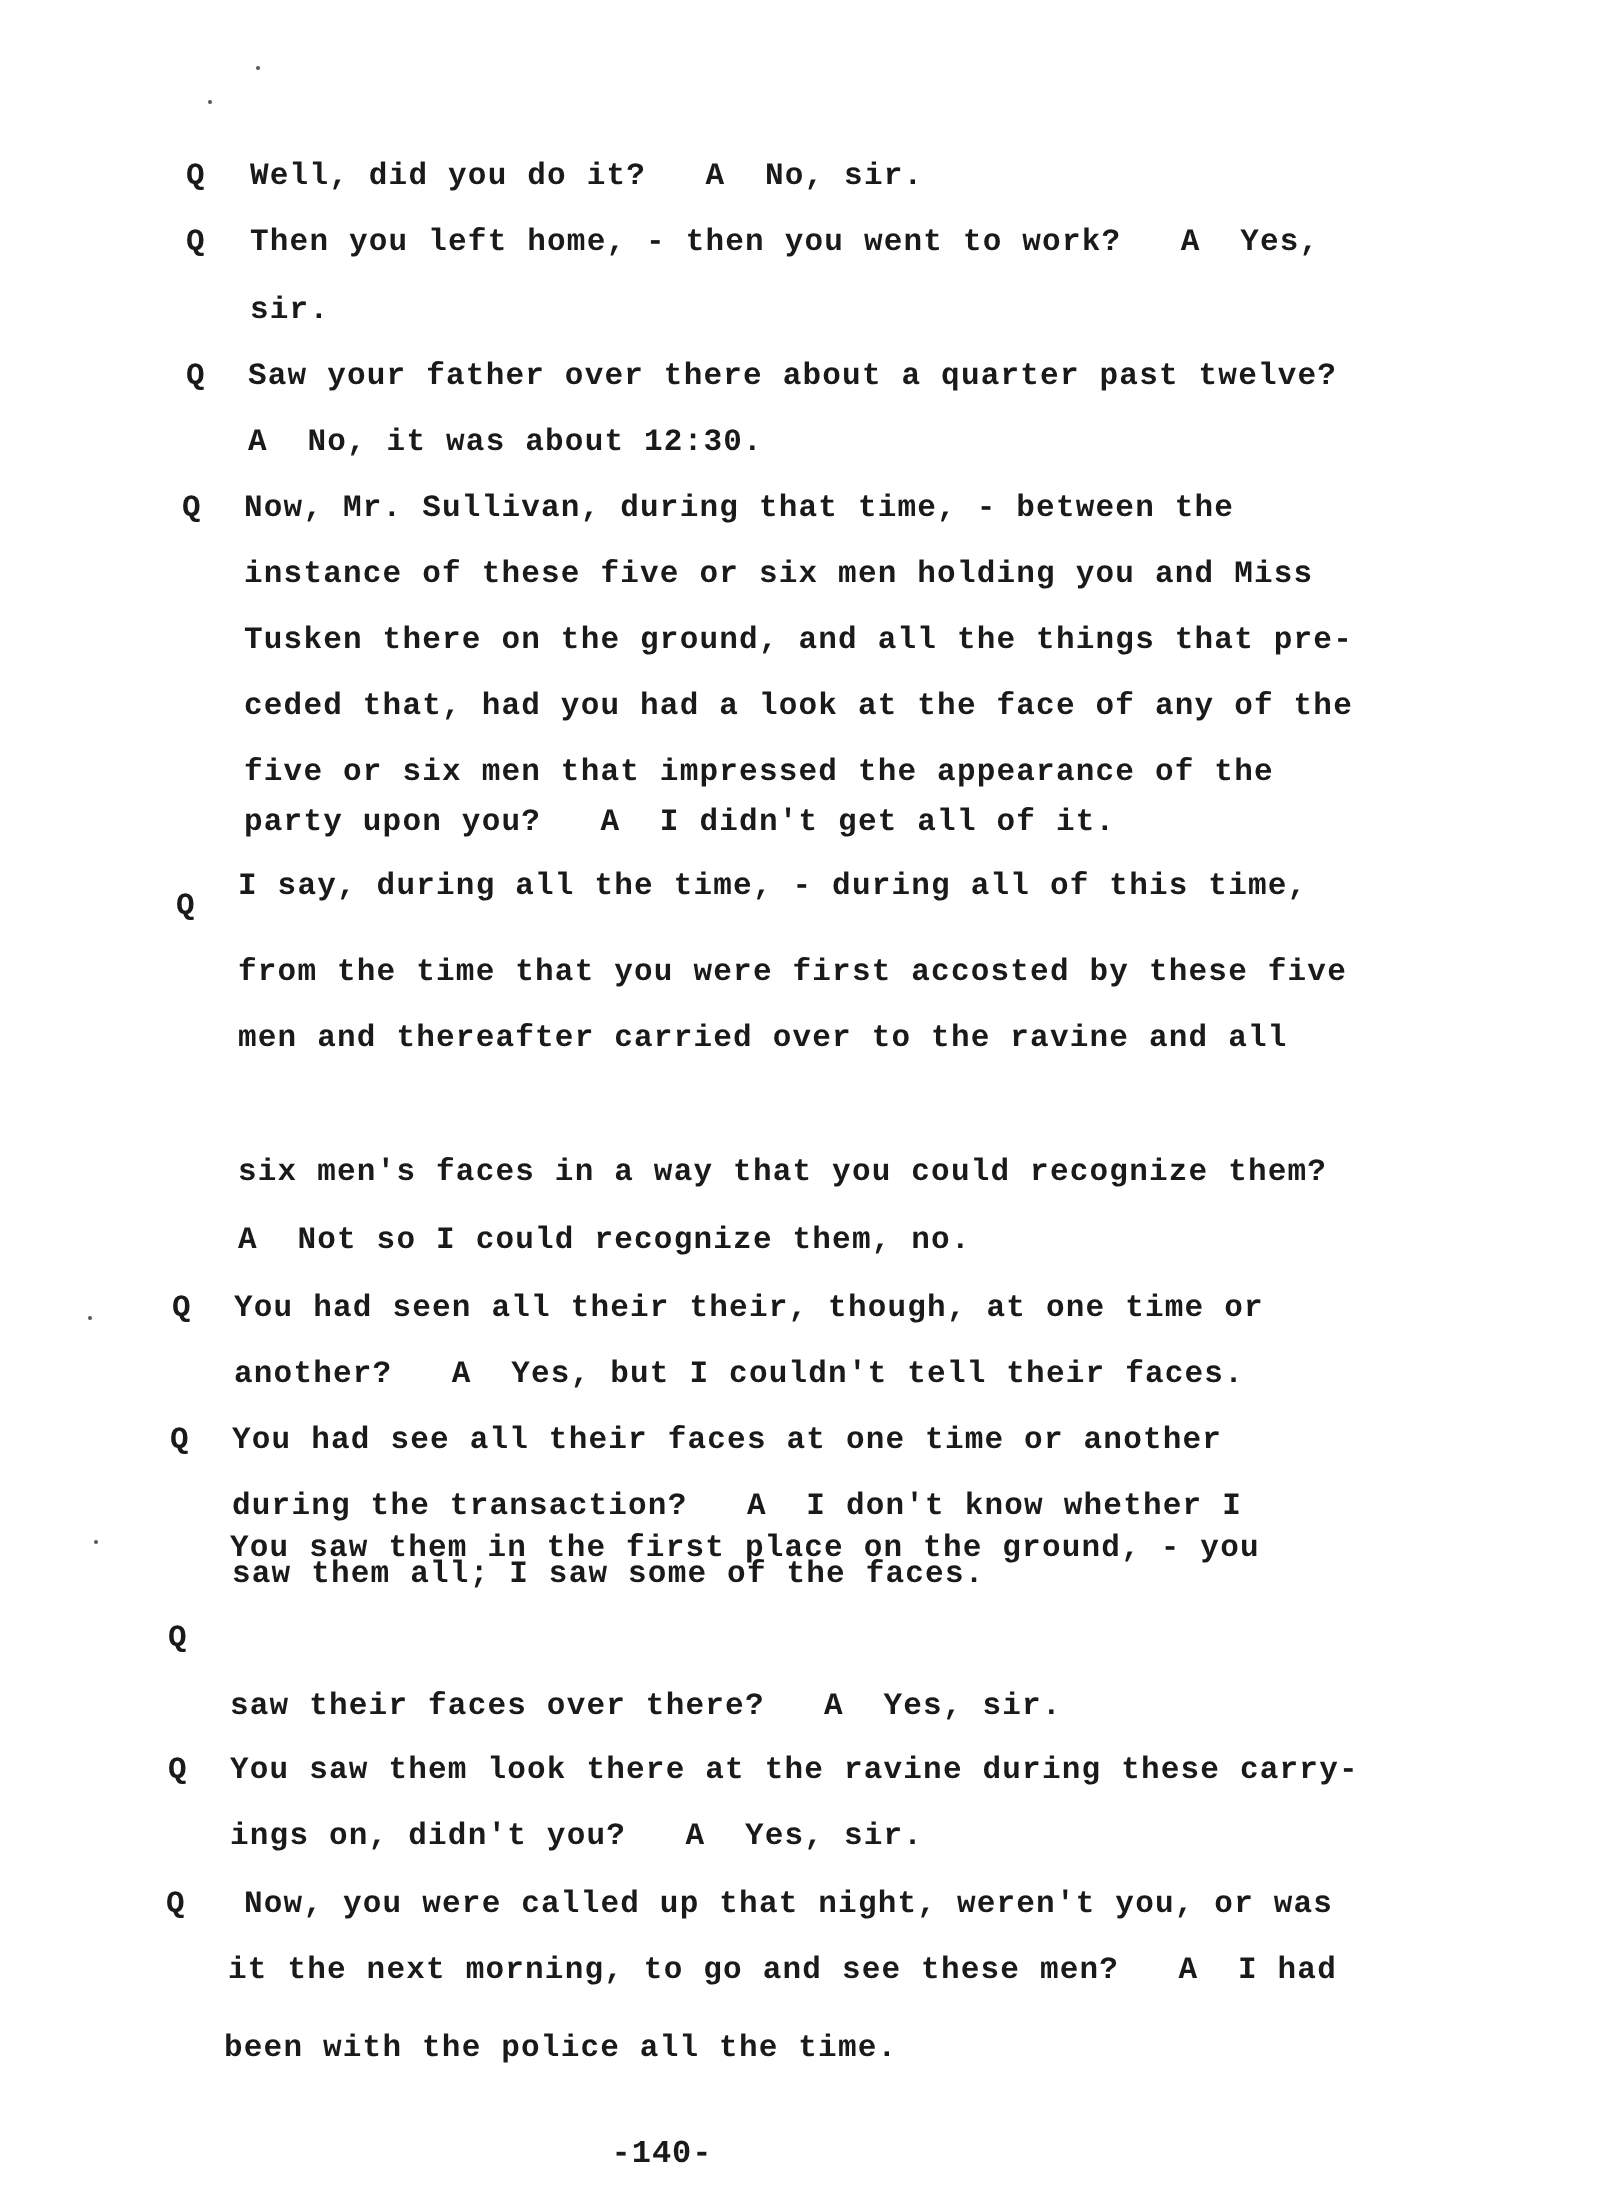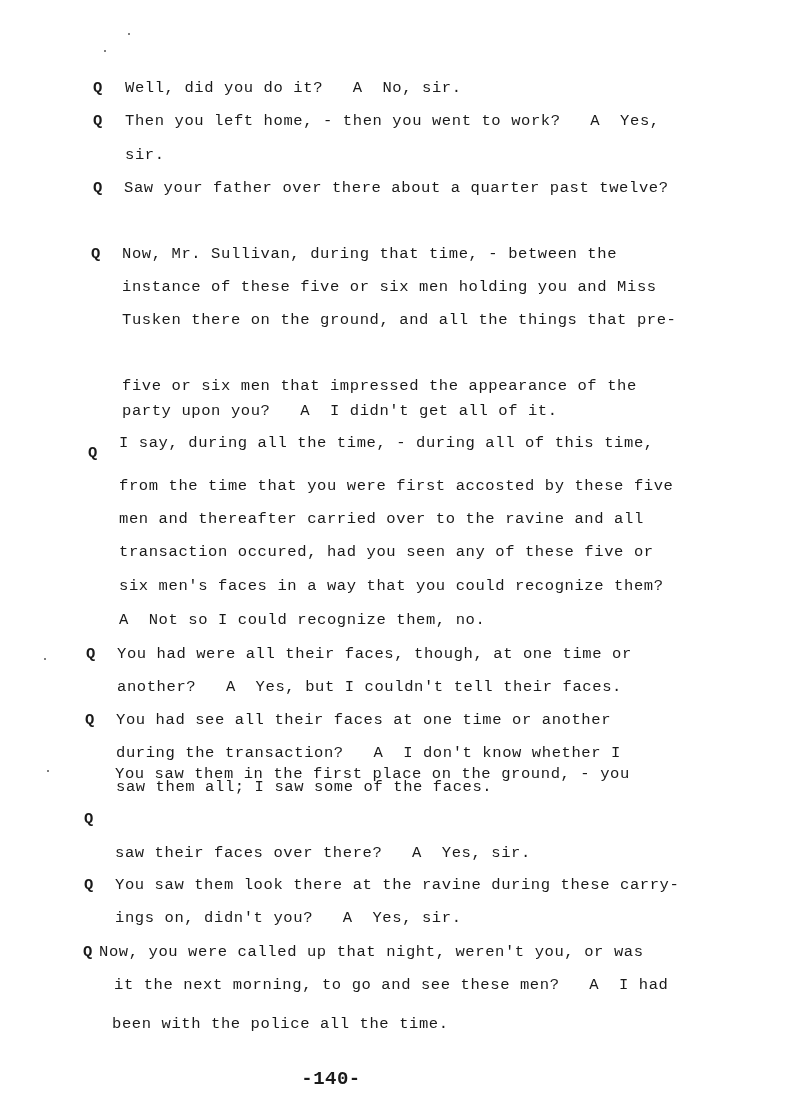--- a/index.html
+++ b/index.html
@@ -16,38 +16,38 @@
       color: #1a1a1a;
     }
     .page {
       position: absolute;
       left: 0; top: 0;
       width: 800px; height: 1095px;
     }
     .line {
       position: absolute;
       font-size: 15.5px;
-      font-weight: normal;
+      font-weight: bold;
       white-space: pre;
       letter-spacing: 0.6px;
       line-height: 18px;
     }
     .mark {
       position: absolute;
       font-size: 15.5px;
       font-weight: bold;
       line-height: 18px;
     }
     .page-number {
       position: absolute;
       top: 1068px;
       left: 0;
       width: 692px;
       text-align: center;
-      font-size: 19px;
+      font-size: 16px;
       font-weight: bold;
       letter-spacing: 0.5px;
       padding-right: 30px;
       box-sizing: border-box;
     }
     .speck {
       position: absolute;
       width: 2px; height: 2px;
       background: #555;
       border-radius: 1px;
@@ -60,55 +60,56 @@
 
   <span class="mark" style="left:93px;top:79px">Q</span>
   <span class="line" style="left:125px;top:79px">Well, did you do it?   A  No, sir.</span>
 
   <span class="mark" style="left:93px;top:112px">Q</span>
   <span class="line" style="left:125px;top:112px">Then you left home, - then you went to work?   A  Yes,</span>
   <span class="line" style="left:125px;top:146px">sir.</span>
 
   <span class="mark" style="left:93px;top:179px">Q</span>
   <span class="line" style="left:124px;top:179px">Saw your father over there about a quarter past twelve?</span>
+  <span class="line" style="left:124px;top:212px">A  No, it was about 12:30.</span>
 
   <span class="mark" style="left:91px;top:245px">Q</span>
   <span class="line" style="left:122px;top:245px">Now, Mr. Sullivan, during that time, - between the</span>
   <span class="line" style="left:122px;top:278px">instance of these five or six men holding you and Miss</span>
   <span class="line" style="left:122px;top:311px">Tusken there on the ground, and all the things that pre-</span>
+  <span class="line" style="left:122px;top:344px">ceded that, had you had a look at the face of any of the</span>
   <span class="line" style="left:122px;top:377px">five or six men that impressed the appearance of the</span>
   <span class="line" style="left:122px;top:402px">party upon you?   A  I didn't get all of it.</span>
 
   <span class="mark" style="left:88px;top:444px">Q</span>
   <span class="line" style="left:119px;top:434px">I say, during all the time, - during all of this time,</span>
   <span class="line" style="left:119px;top:477px">from the time that you were first accosted by these five</span>
   <span class="line" style="left:119px;top:510px">men and thereafter carried over to the ravine and all</span>
-  <span class="line" style="left:119px;top:543px">transaction occured, had you seen any of these five or</span>
   <span class="line" style="left:119px;top:577px">six men's faces in a way that you could recognize them?</span>
   <span class="line" style="left:119px;top:611px">A  Not so I could recognize them, no.</span>
 
   <span class="mark" style="left:86px;top:645px">Q</span>
-  <span class="line" style="left:117px;top:645px">You had were all their faces, though, at one time or</span>
+  <span class="line" style="left:117px;top:645px">You had seen all their their, though, at one time or</span>
   <span class="line" style="left:117px;top:678px">another?   A  Yes, but I couldn't tell their faces.</span>
 
   <span class="mark" style="left:85px;top:711px">Q</span>
   <span class="line" style="left:116px;top:711px">You had see all their faces at one time or another</span>
   <span class="line" style="left:116px;top:744px">during the transaction?   A  I don't know whether I</span>
   <span class="line" style="left:116px;top:778px">saw them all; I saw some of the faces.</span>
 
   <span class="mark" style="left:84px;top:810px">Q</span>
   <span class="line" style="left:115px;top:765px">You saw them in the first place on the ground, - you</span>
   <span class="line" style="left:115px;top:844px">saw their faces over there?   A  Yes, sir.</span>
 
   <span class="mark" style="left:84px;top:876px">Q</span>
   <span class="line" style="left:115px;top:876px">You saw them look there at the ravine during these carry-</span>
   <span class="line" style="left:115px;top:909px">ings on, didn't you?   A  Yes, sir.</span>
 
   <span class="mark" style="left:83px;top:943px">Q</span>
-  <span class="line" style="left:99px;top:943px">Now, you were called up that night, weren't you, or was</span>
+  <span class="line" style="left:122px;top:943px">Now, you were called up that night, weren't you, or was</span>
   <span class="line" style="left:114px;top:976px">it the next morning, to go and see these men?   A  I had</span>
   <span class="line" style="left:112px;top:1015px">been with the police all the time.</span>
 
   <div class="page-number">-140-</div>
 
   <span class="speck" style="left:104px;top:50px"></span>
   <span class="speck" style="left:128px;top:33px"></span>
   <span class="speck" style="left:44px;top:658px"></span>
   <span class="speck" style="left:47px;top:770px"></span>
 </div>

